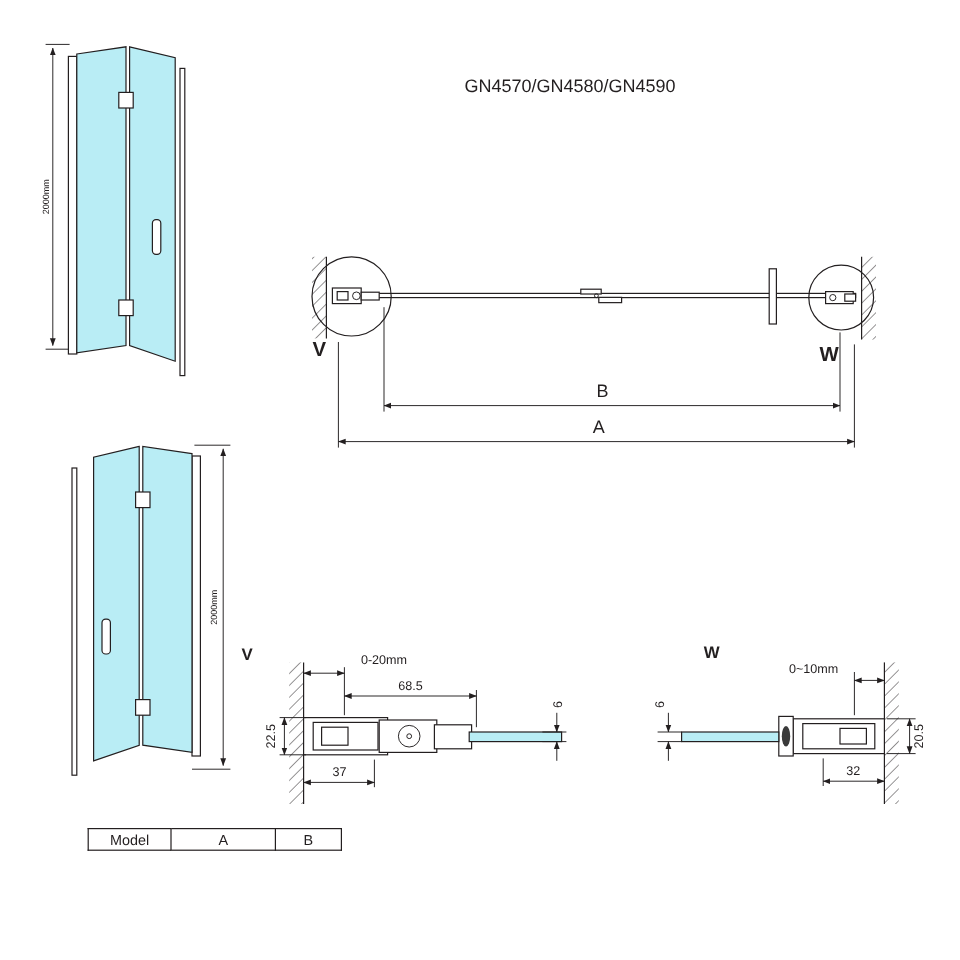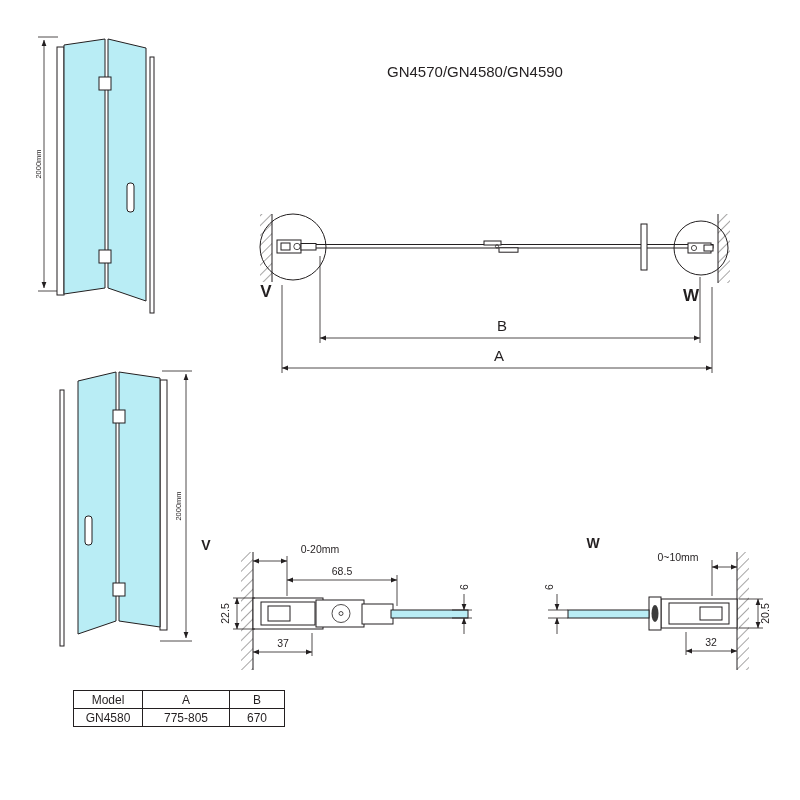--- a/index.html
+++ b/index.html
@@ -174,20 +174,15 @@
 <div class="table-wrap">
   <table>
     <thead>
       <tr>
         <th class="c1">Model</th>
         <th class="c2">A</th>
         <th class="c3">B</th>
       </tr>
     </thead>
     <tbody>
-      <tr>
-        <td class="c1">GN4580</td>
-        <td class="c2">775-805</td>
-        <td class="c3">670</td>
-      </tr>
     </tbody>
   </table>
 </div>
 
 </body></html>

